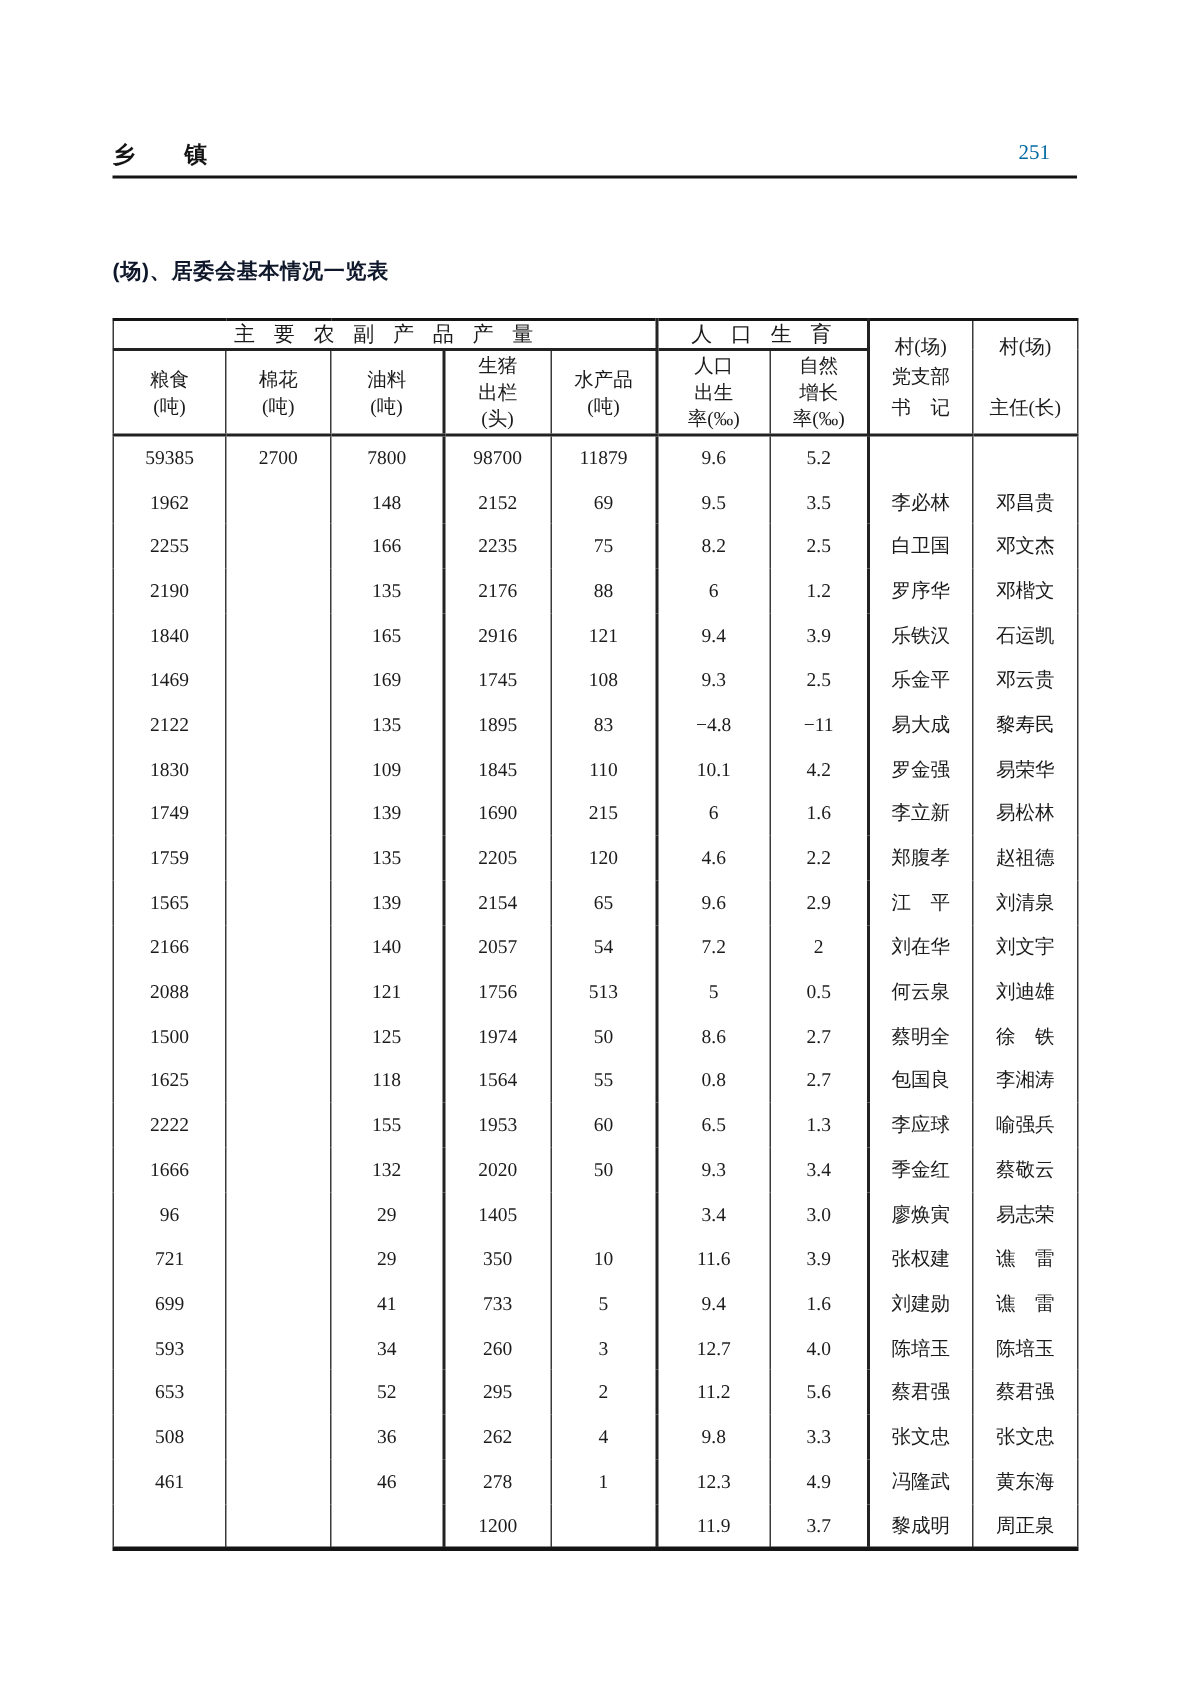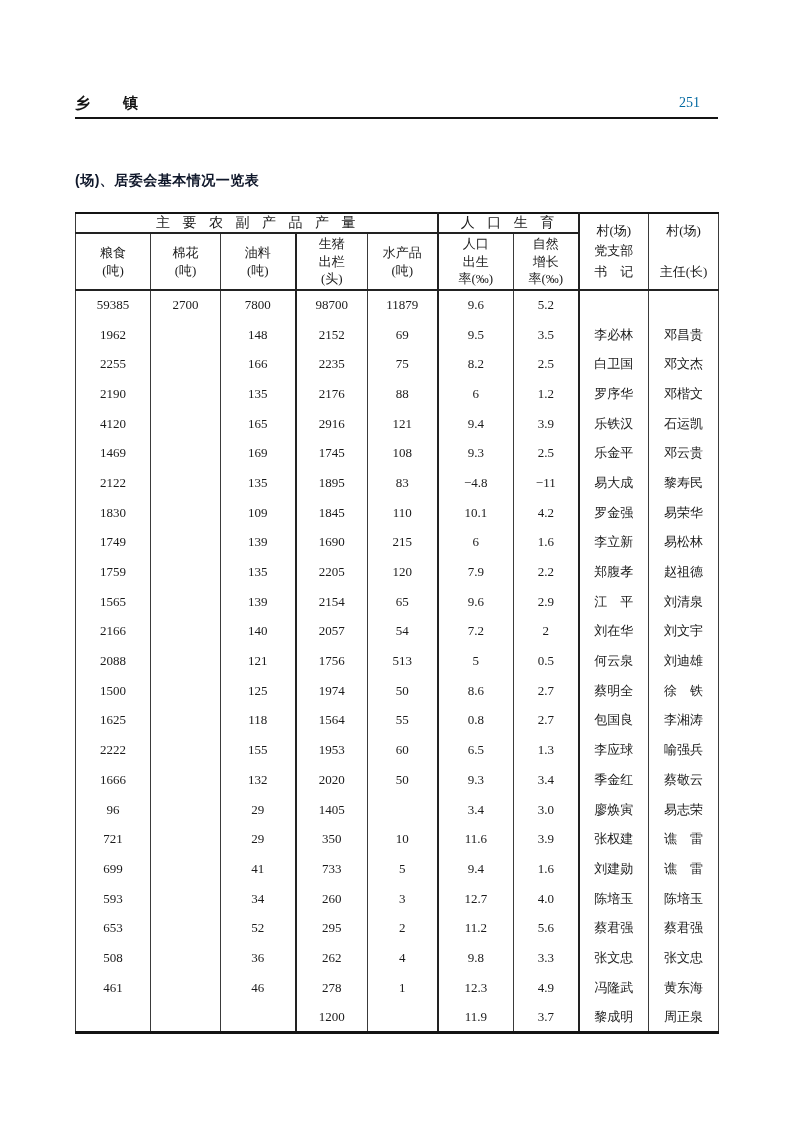--- a/index.html
+++ b/index.html
@@ -144,21 +144,21 @@
           <td></td>
           <td>135</td>
           <td class="vt">2176</td>
           <td>88</td>
           <td class="vt">6</td>
           <td>1.2</td>
           <td class="vt">罗序华</td>
           <td>邓楷文</td>
         </tr>
         <tr>
-          <td>4120</td>
+          <td>1840</td>
           <td></td>
           <td>165</td>
           <td class="vt">2916</td>
           <td>121</td>
           <td class="vt">9.4</td>
           <td>3.9</td>
           <td class="vt">乐铁汉</td>
           <td>石运凯</td>
         </tr>
         <tr>
@@ -204,21 +204,21 @@
           <td>1.6</td>
           <td class="vt">李立新</td>
           <td>易松林</td>
         </tr>
         <tr>
           <td>1759</td>
           <td></td>
           <td>135</td>
           <td class="vt">2205</td>
           <td>120</td>
-          <td class="vt">7.9</td>
+          <td class="vt">4.6</td>
           <td>2.2</td>
           <td class="vt">郑腹孝</td>
           <td>赵祖德</td>
         </tr>
         <tr>
           <td>1565</td>
           <td></td>
           <td>139</td>
           <td class="vt">2154</td>
           <td>65</td>

